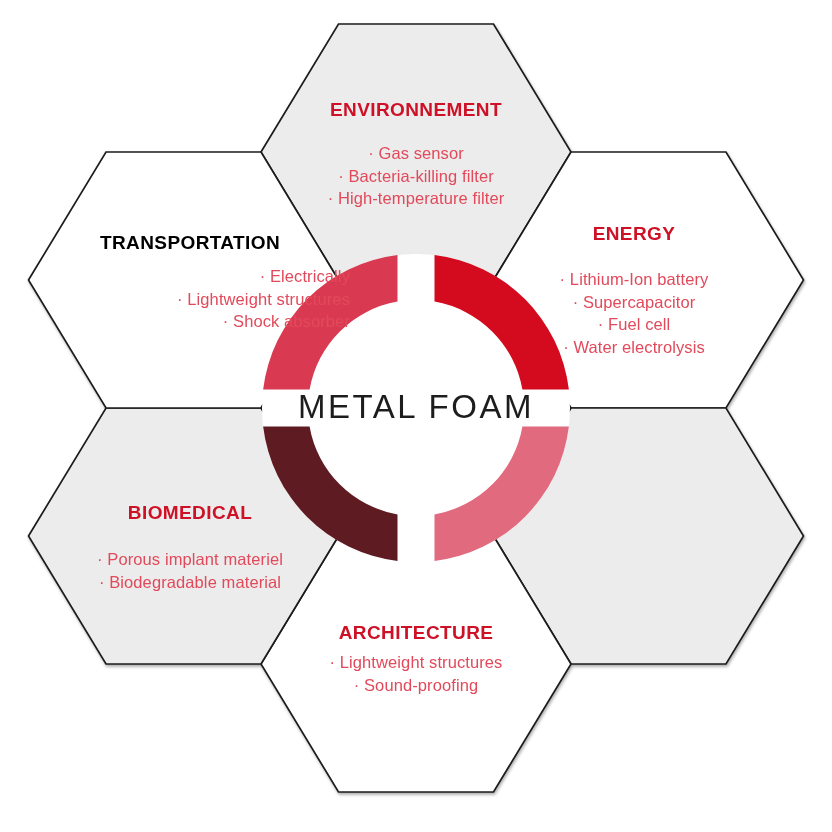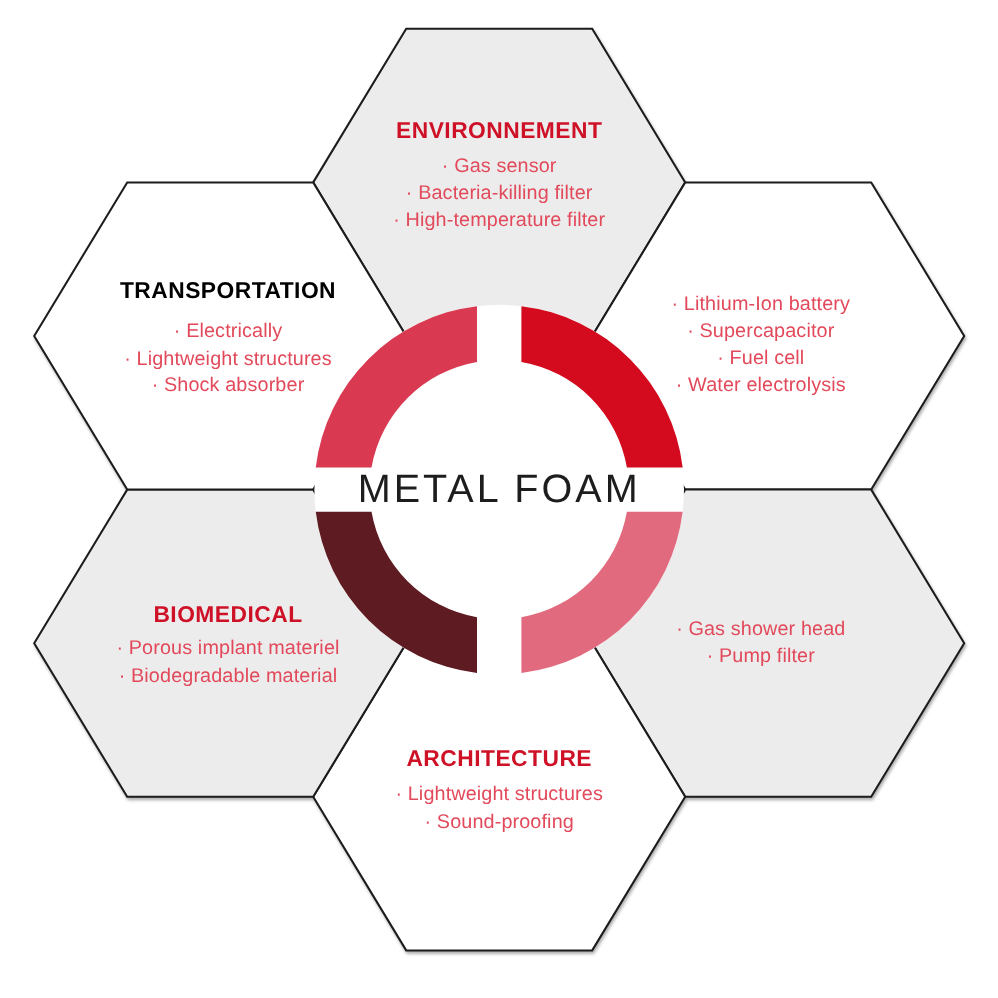--- a/index.html
+++ b/index.html
@@ -45,51 +45,50 @@
         <circle cx="416" cy="408" r="154" fill="#ffffff"></circle>
         <path d="M 397.5 255.12 A 154 154 0 0 0 263.12 389.5 L 309.6 389.5 A 108 108 0 0 1 397.5 301.6 Z" fill="#d93a52"></path>
         <path d="M 434.5 255.12 A 154 154 0 0 1 568.88 389.5 L 522.4 389.5 A 108 108 0 0 0 434.5 301.6 Z" fill="#d40a1e"></path>
         <path d="M 434.5 560.88 A 154 154 0 0 0 568.88 426.5 L 522.4 426.5 A 108 108 0 0 1 434.5 514.4 Z" fill="#e26a7e"></path>
         <path d="M 397.5 560.88 A 154 154 0 0 1 263.12 426.5 L 309.6 426.5 A 108 108 0 0 0 397.5 514.4 Z" fill="#5e1b22"></path>
       </g>
   </svg>
 
   <div class="hex-label" style="left:416px; top:97px;">
     <div class="hex-title" style="color: rgb(206, 17, 38);">ENVIRONNEMENT</div>
-    <div class="hex-items" style="margin-top: 4px; color: rgb(226, 73, 90);">· Gas sensor
+    <div class="hex-items" style="margin-top: 19px; color: rgb(226, 73, 90);">· Gas sensor
 · Bacteria-killing filter
 · High-temperature filter</div>
   </div>
 
   <div class="hex-label" style="left:634px; top:221px;">
+    <div class="hex-title" style="color: rgb(206, 17, 38);">ENERGY</div>
     <div class="hex-items" style="margin-top: 21px; color: rgb(226, 73, 90);">· Lithium-Ion battery
 · Supercapacitor
 · Fuel cell
 · Water electrolysis</div>
   </div>
 
   <div class="hex-label" style="left:634px; top:506px;">
-    <div class="hex-items" style="margin-top: 7px; color: rgb(226, 73, 90);">· Gas shower head
-· Pump filter</div>
   </div>
 
   <div class="hex-label" style="left:416px; top:604px;margin-top:16px;">
     <div class="hex-title" style="color: rgb(206, 17, 38);">ARCHITECTURE</div>
     <div class="hex-items" style="margin-top: 5px; color: rgb(226, 73, 90);">· Lightweight structures
 · Sound-proofing</div>
   </div>
 
   <div class="hex-label" style="left:190px; top:500px;">
     <div class="hex-title" style="color: rgb(206, 17, 38);">BIOMEDICAL</div>
-    <div class="hex-items" style="margin-top: 3px; color: rgb(226, 73, 90);">· Porous implant materiel
+    <div class="hex-items" style="margin-top: 22px; color: rgb(226, 73, 90);">· Porous implant materiel
 · Biodegradable material</div>
   </div>
 
   <div class="hex-label" style="left:190px; top:230px;">
     <div class="hex-title" style="color: #000000;">TRANSPORTATION</div>
-    <div class="hex-items" style="margin-top: 9px; color: rgb(226, 73, 90);">· Electrically
+    <div class="hex-items" style="margin-top: 9px; color: rgb(226, 73, 90); text-align: right;">· Electrically
 · Lightweight structures
 · Shock absorber</div>
   </div>
 
   <div class="center-label" style="color: rgb(29, 29, 29);">METAL FOAM</div>
 
 </div>
 
 </body></html>

